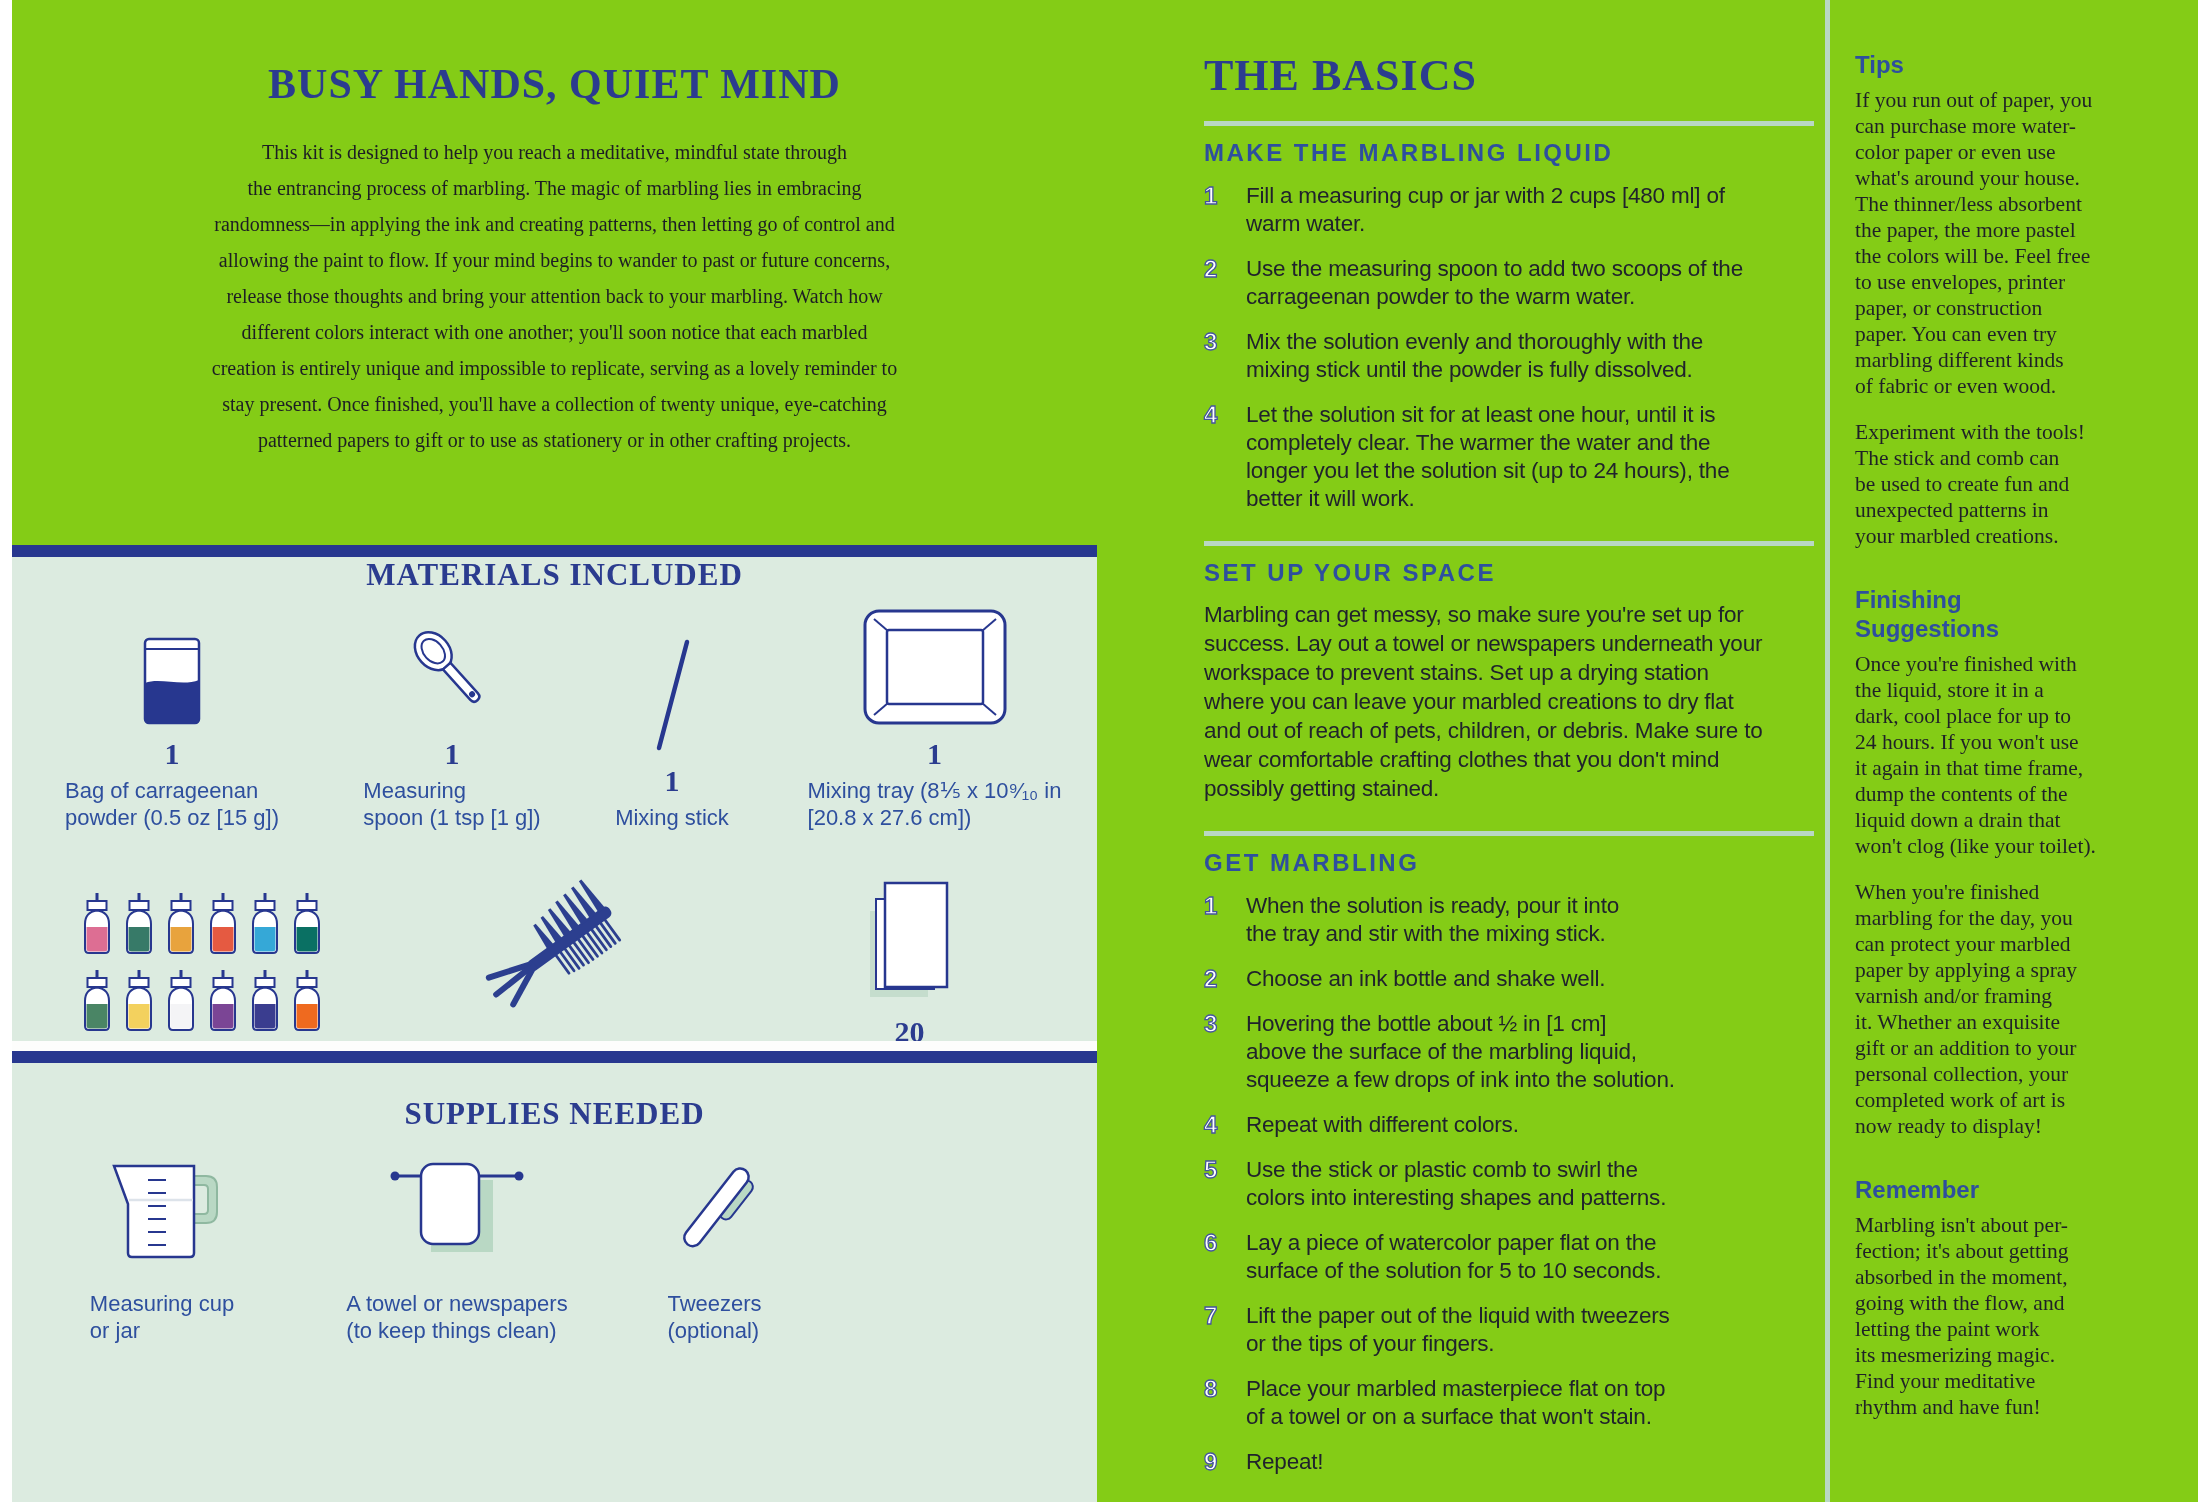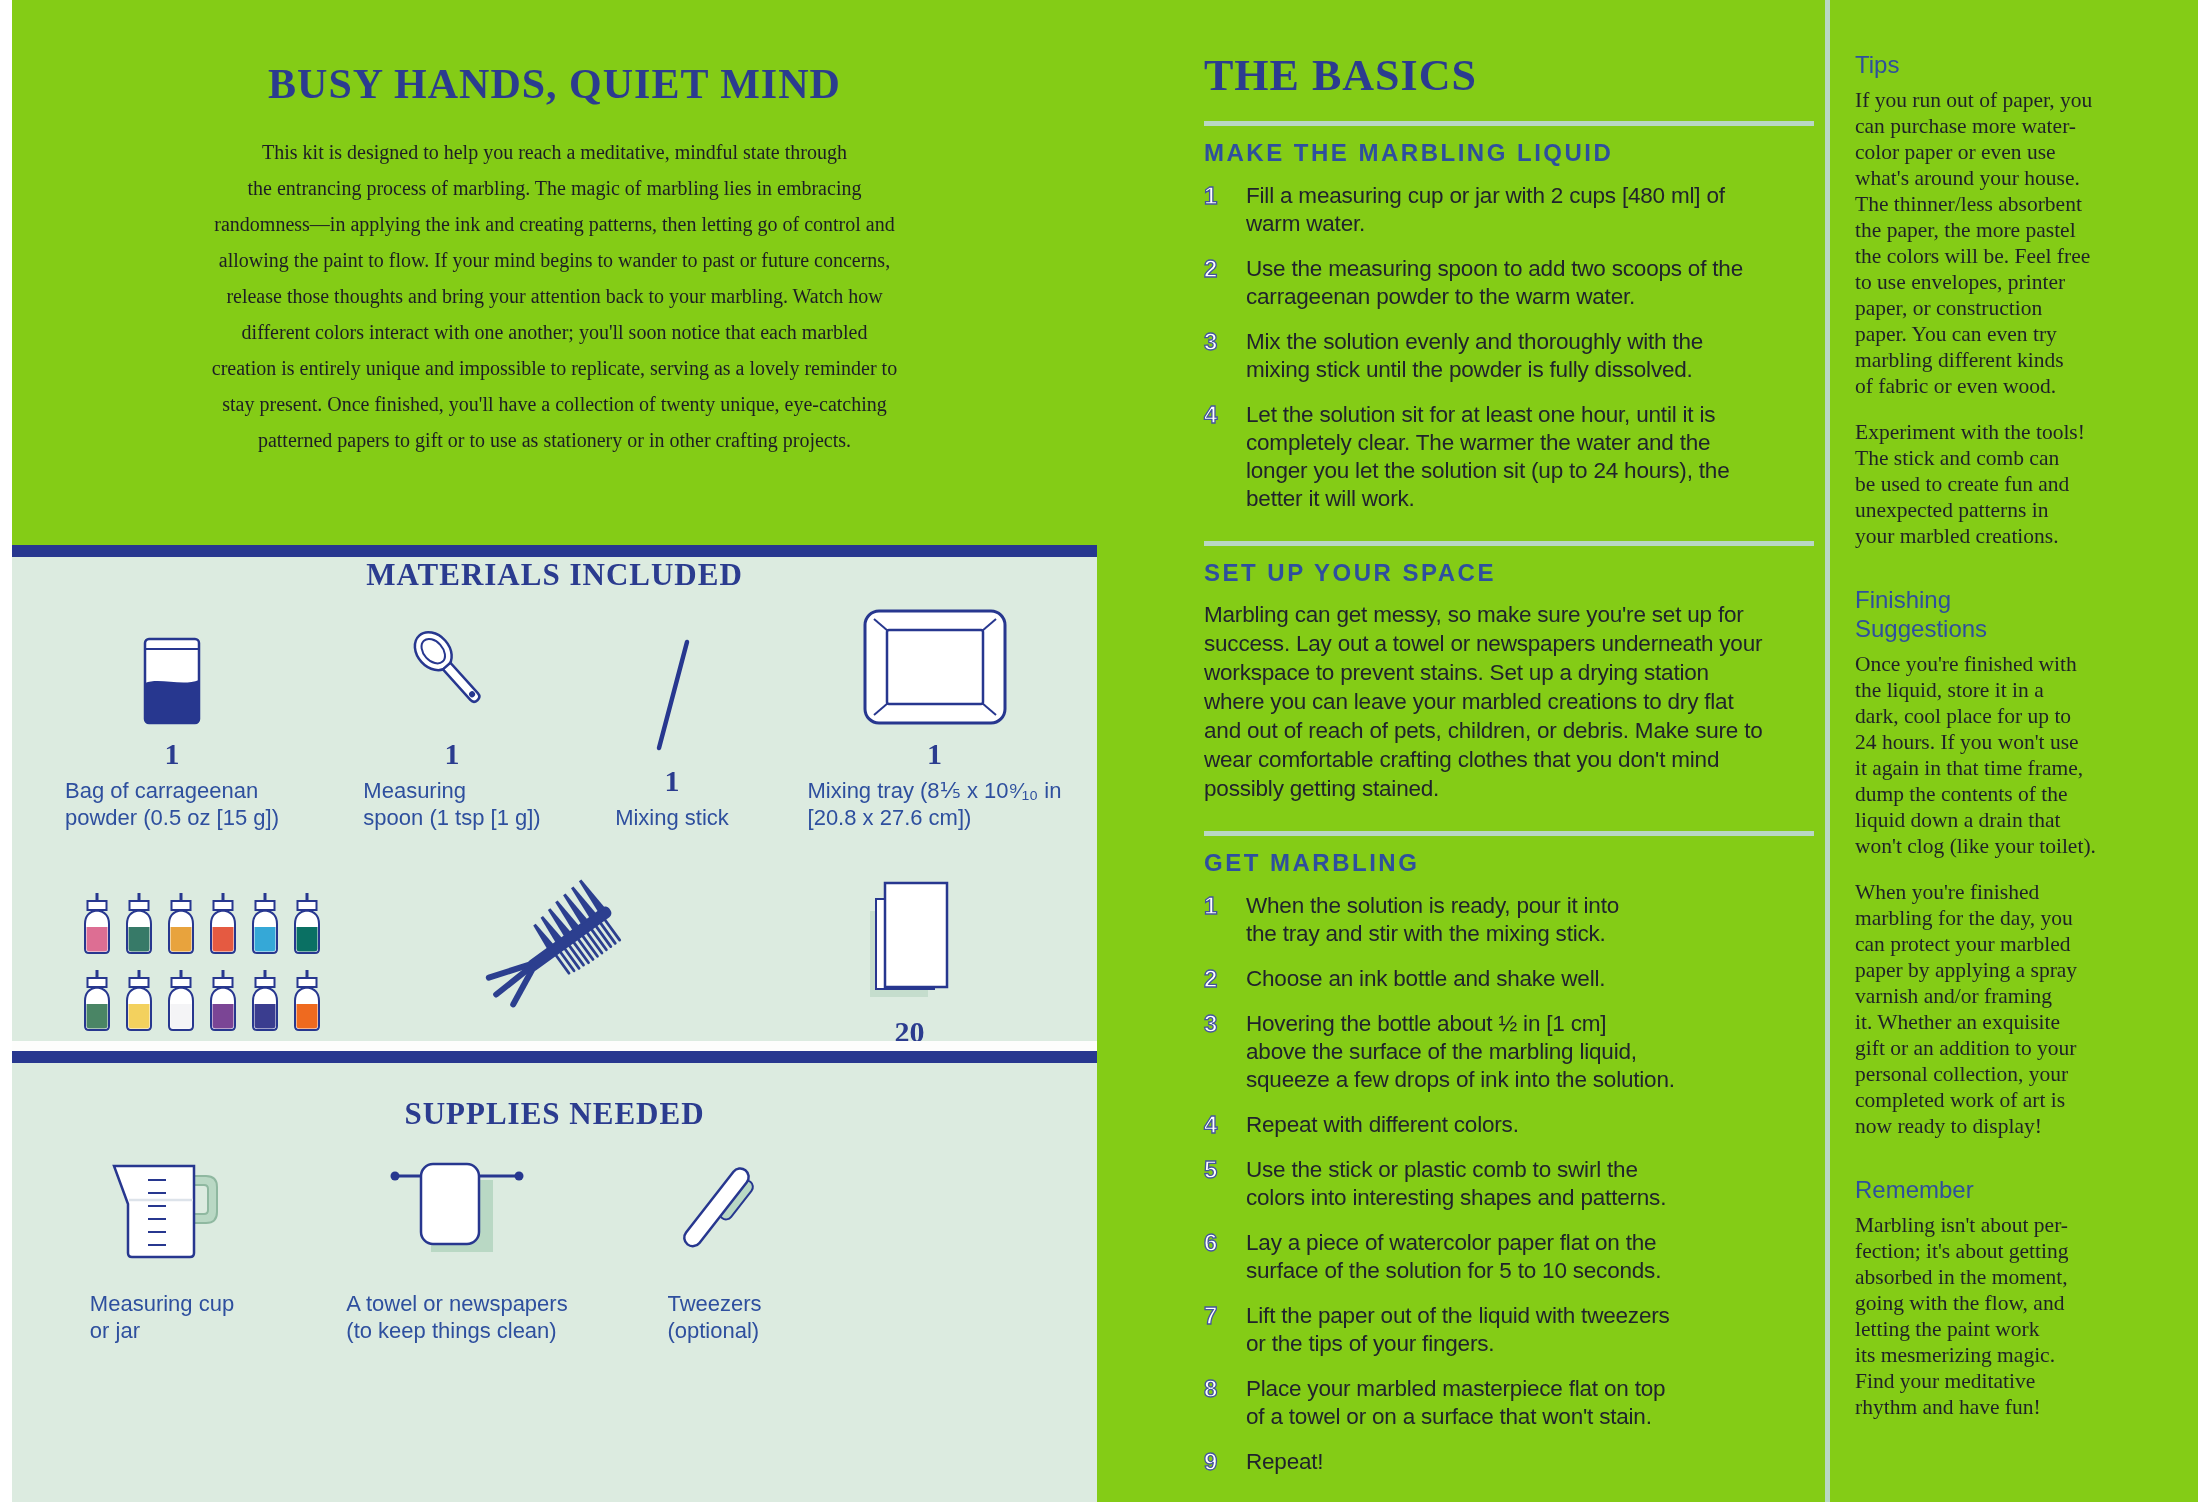--- a/index.html
+++ b/index.html
@@ -45,21 +45,21 @@
   .step{display:grid;grid-template-columns:42px 1fr;}
   .step + .step{margin-top:17px;}
   .step-num{font-weight:700;font-size:24px;line-height:28px;color:#44549e;
             -webkit-text-fill-color:#ffffff;-webkit-text-stroke:1.3px #44549e;}
   .step-text{margin:0;font-size:22.5px;line-height:28px;letter-spacing:-0.2px;}
   .mid-body{margin:13px 0 0;font-size:22.5px;line-height:29px;letter-spacing:-0.2px;}
 
   
   .v-divider{position:absolute;left:1813px;top:0;width:5px;height:1502px;background:#b9d8c3;}
   .side-col{position:absolute;left:1843px;top:0;width:320px;color:#1f2127;}
-  .side-col h4{margin:36px 0 0;font-size:24px;font-weight:400;color:#2e4f9e;line-height:29px;}
+  .side-col h4{margin:36px 0 0;font-size:24px;font-weight:700;color:#2e4f9e;line-height:29px;}
   .side-col h4.first{margin-top:50px;}
   .side-col p{margin:8px 0 0;font-family:"Liberation Serif","DejaVu Serif",serif;
               font-size:21.5px;line-height:26px;}
   .side-col p + p{margin-top:20px;}
 
   svg{display:block;}
 </style>
 </head>
 <body>
 

